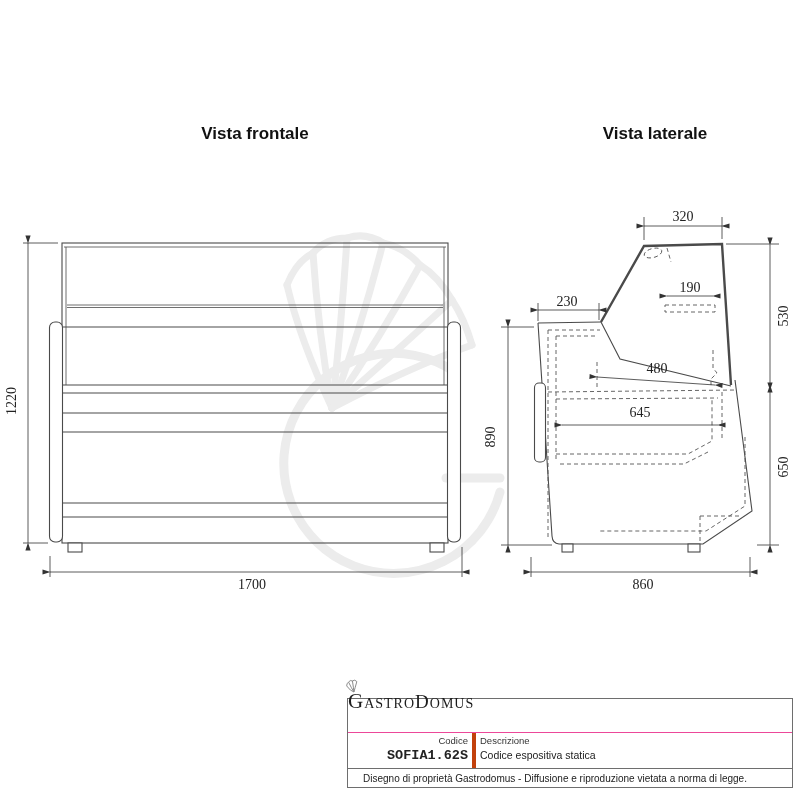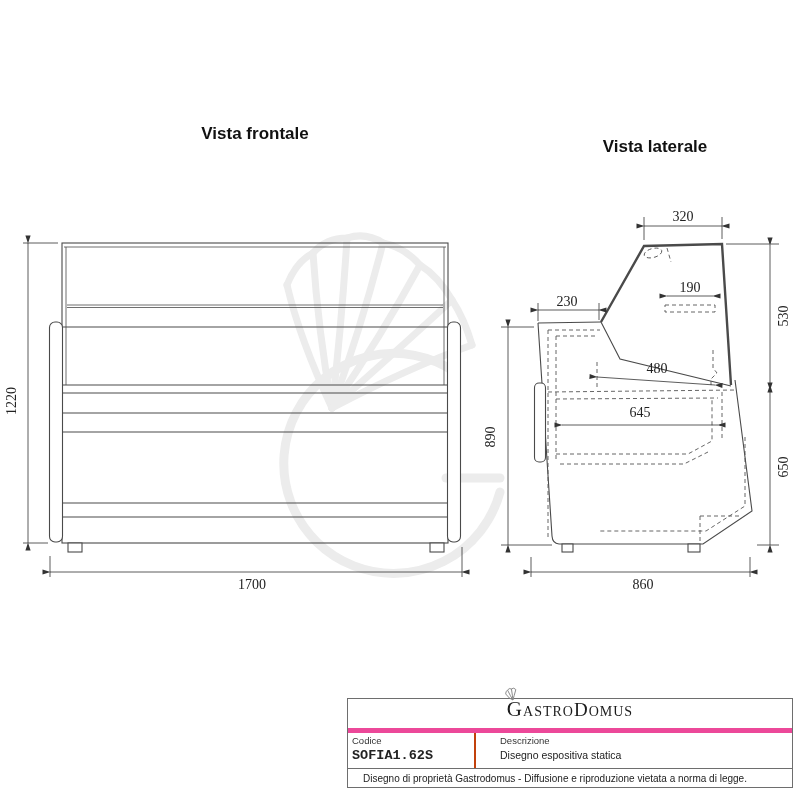--- a/index.html
+++ b/index.html
@@ -1,37 +1,37 @@
 <!DOCTYPE html>
 <html><head>
 <meta charset="utf-8">
 <style>
   html,body{margin:0;padding:0;background:#ffffff;}
   #page{position:relative;width:800px;height:800px;background:#ffffff;overflow:hidden;
         font-family:"Liberation Sans",sans-serif;}
   .view-title{position:absolute;font-weight:bold;font-size:17px;color:#111;
               transform:translateX(-50%);white-space:nowrap;}
   #title-front{left:255px;top:124px;}
-  #title-side{left:655px;top:137px;}
+  #title-side{left:655px;top:124px;}
   svg text{font-family:"Liberation Serif",serif;font-size:14px;fill:#222;}
   
   #tblock{position:absolute;left:347px;top:698px;width:446px;height:90px;
           border:1px solid #6e6e6e;box-sizing:border-box;background:#fff;font-size:10px;color:#222;}
-  #tblock .row1{position:relative;height:34px;border-bottom:5px solid #ec4899;box-sizing:border-box;
-                display:flex;align-items:flex-end;justify-content:center;padding-bottom:8px;}
+  #tblock .row1{position:relative;height:34px;border-bottom:1px solid #ec4899;box-sizing:border-box;
+                display:flex;align-items:flex-end;padding-bottom:20px;}
   .logo{font-family:"Liberation Serif",serif;color:#1c1c1c;letter-spacing:1px;line-height:1;}
   .logo .big{font-size:21px;}
   .logo .mid{font-size:19px;}
   .logo .sc{font-size:14px;}
   .logo .gwrap{position:relative;display:inline-block;}
   .logo .hat{position:absolute;left:-4px;top:-12px;}
   #tblock .row2{display:flex;height:36px;border-bottom:1px solid #6e6e6e;box-sizing:border-box;}
   #tblock .cell{padding:2px 4px;box-sizing:border-box;}
-  #tblock .c1{width:128px;border-right:2px solid #c2410c;}
-  #tblock .c2{flex:1;margin-left:20px;}
+  #tblock .c1{width:128px;border-right:4px solid #c2410c;text-align:right;}
+  #tblock .c2{flex:1;}
   #tblock .lbl{font-size:9.5px;color:#333;}
   #tblock .code{font-family:Liberation Mono, monospace;font-weight:bold;font-size:13.5px;margin-top:2px;}
   #tblock .desc{font-size:10.5px;margin-top:3px;}
   #tblock .row3{height:18px;display:flex;align-items:center;padding:0 4px;font-size:10px;margin-left:11px;}
 </style>
 </head>
 <body>
 
 <div id="page">
 
@@ -170,19 +170,19 @@
         </span><span class="sc">ASTRO</span><span class="mid">D</span><span class="sc">OMUS</span>
       </div>
     </div>
     <div class="row2">
       <div class="cell c1">
         <div class="lbl">Codice</div>
         <div class="code">SOFIA1.62S</div>
       </div>
       <div class="cell c2">
         <div class="lbl">Descrizione</div>
-        <div class="desc">Disegno espositiva statica</div>
+        <div class="desc">Codice espositiva statica</div>
       </div>
     </div>
     <div class="row3">Disegno di proprietà Gastrodomus -  Diffusione e riproduzione vietata a norma di legge.</div>
   </div>
 
 </div>
 
 </body></html>

